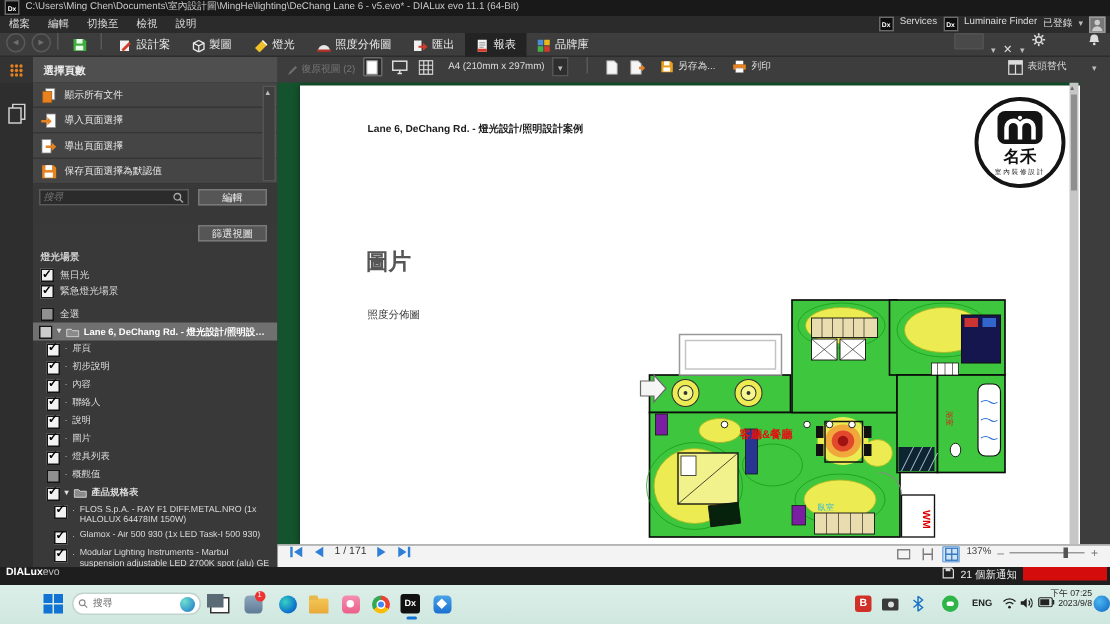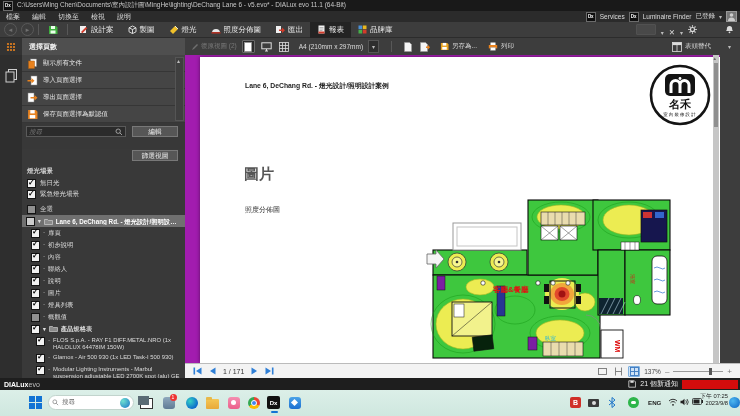--- a/index.html
+++ b/index.html
@@ -1,20 +1,20 @@
 <!DOCTYPE html>
 <html><head>
 <meta charset="utf-8">
 <style>
   html,body{margin:0;padding:0;background:#555;}
   #app{position:relative;width:740px;height:416px;overflow:hidden;
        font-family:"Liberation Sans",sans-serif;background:#3d3d3d;
        -webkit-font-smoothing:antialiased;}
   .abs{position:absolute;}
-  .flex{display:flex;align-items:center;}
+  .flex{display:flex;}
   svg{display:block;}
 
   
   #titlebar{left:0;top:0;width:740px;height:11px;background:#191919;color:#c9c9c9;
             font-size:6.5px;gap:4px;padding-left:3px;box-sizing:border-box;}
   .dxbadge{width:8px;height:8px;background:#0d0d0d;border:1px solid #6b6b6b;color:#fff;
            font-size:4.5px;font-weight:bold;display:flex;align-items:center;justify-content:center;flex:none;}
   #menubar{left:0;top:11px;width:740px;height:11px;background:#2b2b2b;color:#ddd;font-size:7px;}
   #menubar .mi{padding:0 6px;}
   #acct{margin-left:auto;gap:4px;padding-right:3px;font-size:6.5px;color:#ddd;}
@@ -70,21 +70,21 @@
   .cb.filled{background:#cccccc;}
   .trow{display:flex;align-items:flex-start;gap:3px;padding:1.5px 3px 1.5px 9px;font-size:6.3px;line-height:7px;color:#dcdcdc;}
   .trow.root{background:#707070;color:#fff;font-weight:bold;padding-left:4px;align-items:center;white-space:nowrap;overflow:hidden;}
   .trow .lbl{white-space:nowrap;overflow:hidden;text-overflow:ellipsis;}
   .trow.prod{padding-left:14px;}
   .trow.prod .lbl{white-space:normal;}
   .twisty::after{content:"▾";font-size:5.5px;color:#ddd;}
   .dot{color:#bbb;}
 
   
-  #docarea{left:185px;top:55px;width:535px;height:308px;background:#a21caf;overflow:hidden;}
+  #docarea{left:185px;top:55px;width:535px;height:308px;background:#14532d;overflow:hidden;}
   #page{position:absolute;left:15px;top:2px;width:533px;height:306px;background:#fff;
         box-shadow:0 0 4px rgba(0,0,0,.45);}
   #pg-header{position:absolute;left:45px;top:24px;font-size:6.8px;font-weight:bold;color:#1c1c1c;}
   #pg-heading{position:absolute;left:44px;top:108px;font-size:15px;font-weight:bold;color:#565656;}
   #pg-caption{position:absolute;left:45px;top:148px;font-size:7px;color:#333;}
   #vscroll{position:absolute;right:1px;top:0;width:6px;height:308px;background:#c6c6c6;}
   #vscroll .thumb{position:absolute;left:1px;top:8px;width:4px;height:64px;background:#8f8f8f;}
   #vscroll::after{content:"▴";position:absolute;top:0;left:0.5px;font-size:5px;color:#666;}
 
   

